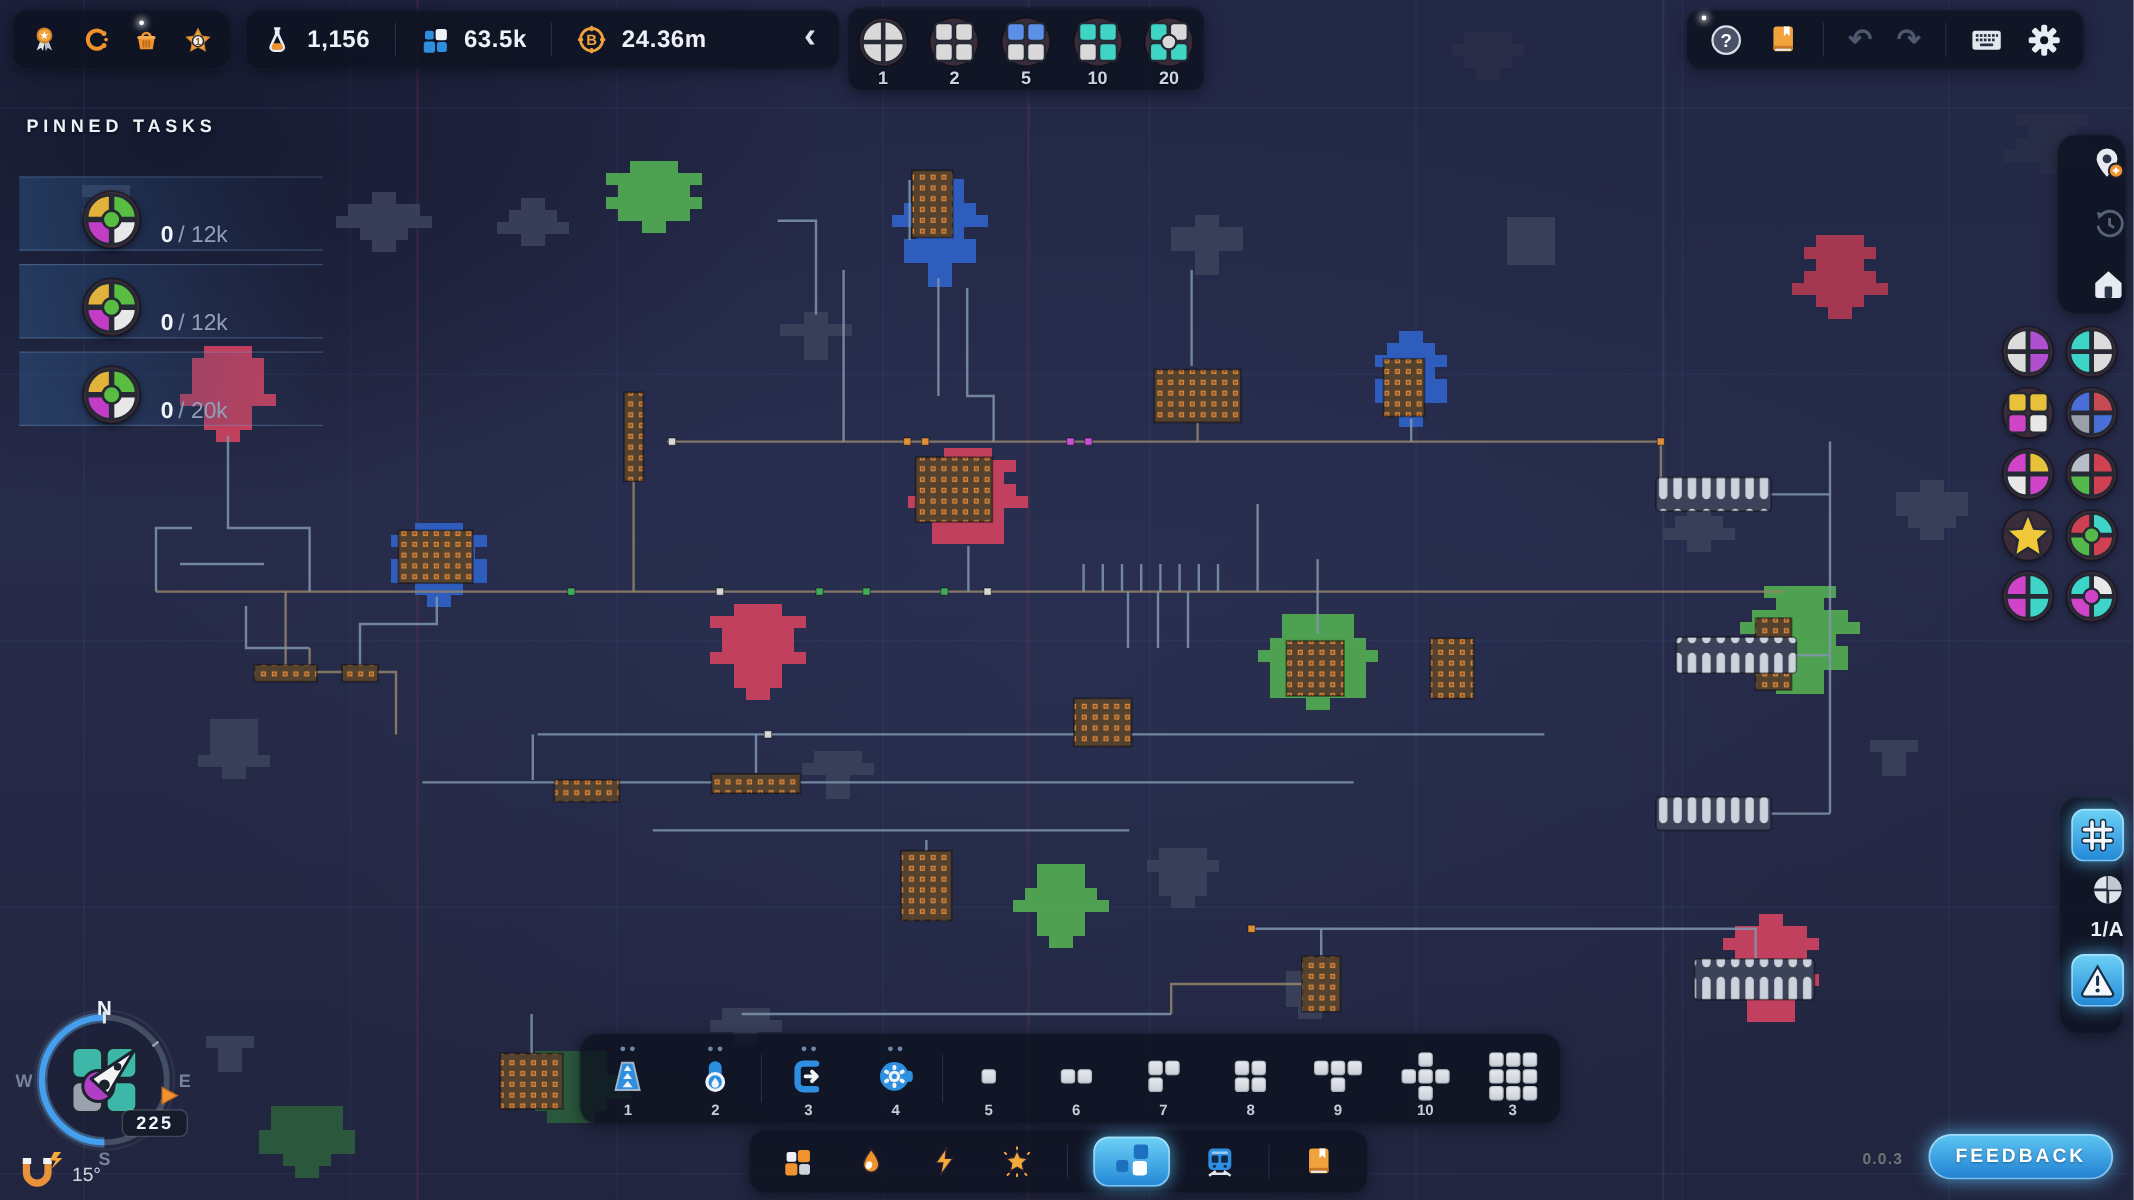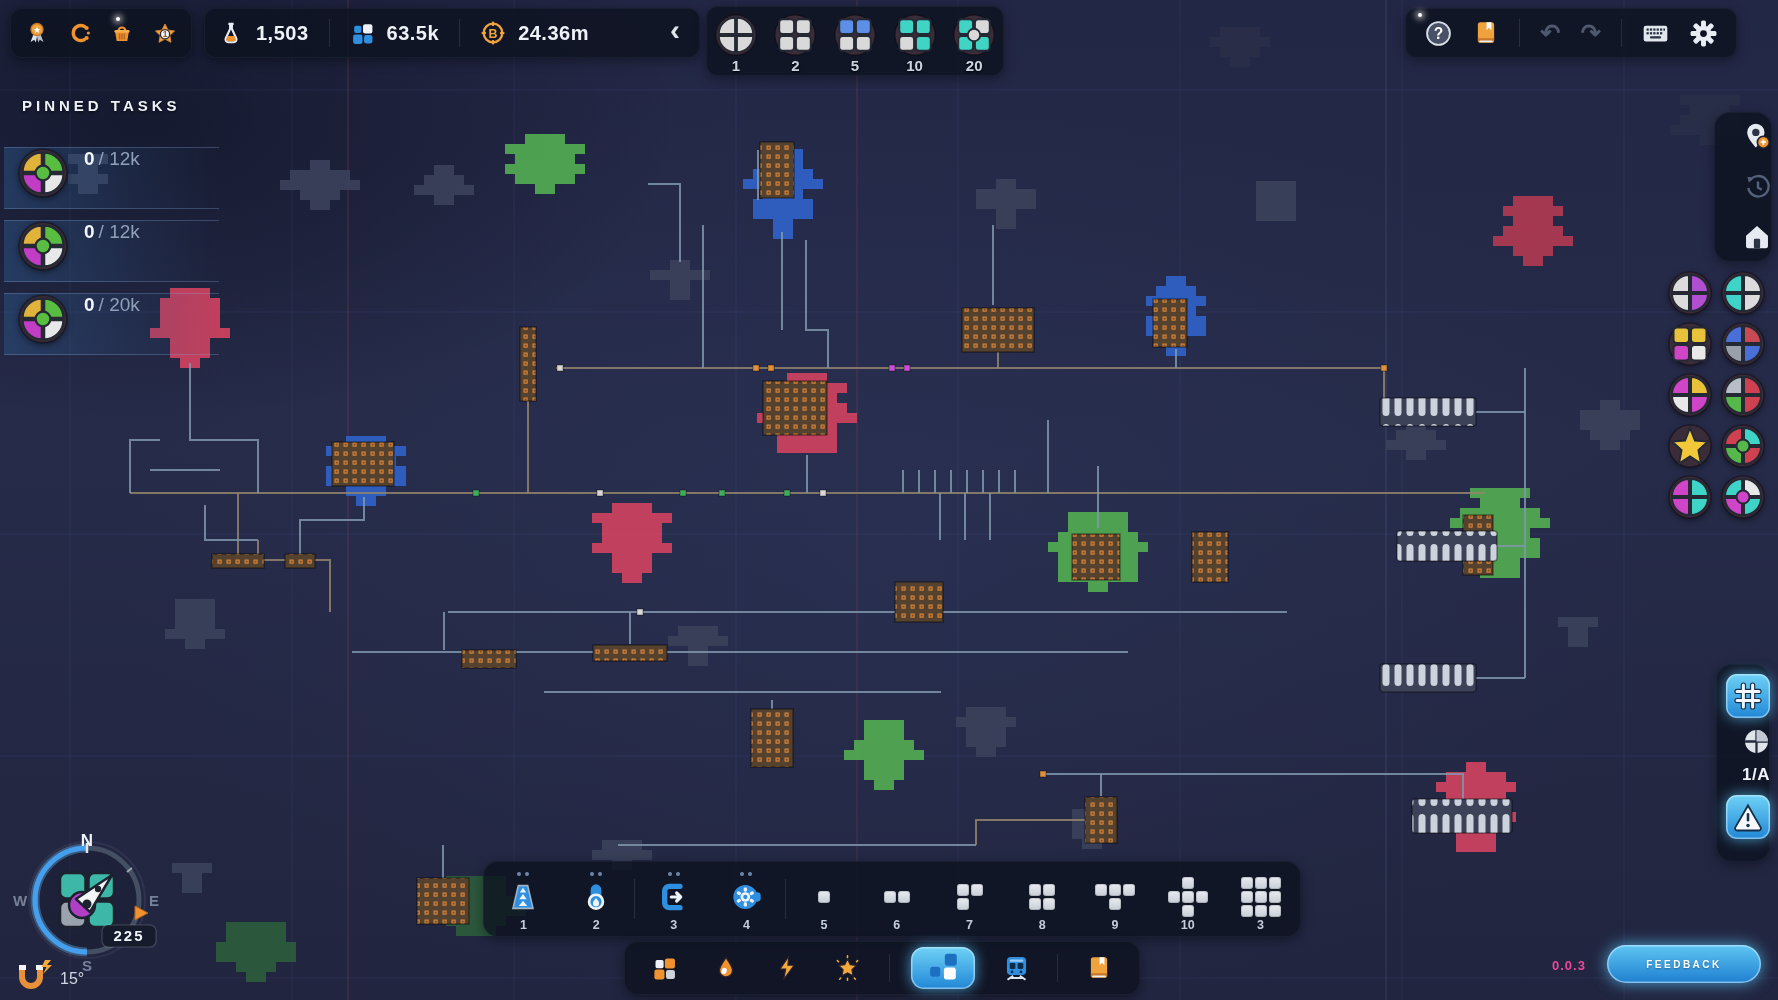--- a/index.html
+++ b/index.html
@@ -25,23 +25,23 @@
   .iconbtn{display:flex;align-items:center;justify-content:center;flex:none}
 
   
   .sel-item{display:flex;flex-direction:column;align-items:center;gap:1px;width:52px}
   .sel-item .badge{width:42px;height:42px}
   .sel-num{font-size:15px;font-weight:700;color:#ccd5e2;text-shadow:0 1px 2px #000}
 
   
   .pt-title{position:absolute;left:22px;top:97px;font-size:15px;font-weight:700;letter-spacing:4px;color:#edf2f8;text-shadow:0 1px 3px rgba(0,0,0,.7)}
   .task{
-    position:absolute;left:4px;width:215px;height:60px;display:flex;align-items:flex-start;
+    position:absolute;left:16px;width:215px;height:60px;display:flex;align-items:flex-end;
     background:linear-gradient(90deg, rgba(44,82,130,.52), rgba(44,82,130,.18) 62%, rgba(44,82,130,0));
-    border-top:1px solid rgba(140,180,230,.28);border-bottom:1px solid rgba(140,180,230,.28);
+    border-top:1px solid rgba(140,180,230,.28);border-bottom:1px solid rgba(140,180,230,.28);padding-left:38px;
   }
   .task .badge{width:50px;height:50px;margin-left:14px;flex:none;filter:drop-shadow(0 2px 3px rgba(0,0,0,.5))}
   .task-text{margin-left:16px;font-size:19px;color:#8fa0b8;white-space:nowrap}
   .task-text b{color:#f2f5fa;font-weight:700;margin-right:4px}
 
   
   .rpill{position:absolute;background:rgba(13,18,32,.82);border-radius:16px;
     box-shadow:0 3px 12px rgba(0,0,0,.38), inset 0 0 0 1px rgba(140,170,215,.07);
     display:flex;flex-direction:column;align-items:flex-end;justify-content:space-around}
   .badge{display:block}
@@ -64,23 +64,23 @@
   .sq-grid .cell{width:12px;height:12px;border-radius:3px;background:linear-gradient(180deg,#e8ebf0,#c9cfd8);box-shadow:inset 0 0 0 1px rgba(0,0,0,.15)}
   .sq-grid .off{background:transparent;box-shadow:none}
 
   .tab-icon{width:40px;height:40px;display:flex;align-items:center;justify-content:center}
 
   .feedback{
     position:absolute;left:1607px;top:945px;width:154px;height:38px;border-radius:19px;
     background:linear-gradient(180deg,#5ec6f3,#1f7fd0);
     box-shadow:0 0 16px rgba(90,195,248,.8), inset 0 0 0 1.5px rgba(210,240,255,.55);
     display:flex;align-items:center;justify-content:center;
-    font-size:10px;font-weight:700;letter-spacing:2.5px;color:#fff;text-shadow:0 1px 2px rgba(0,20,40,.4)
+    font-size:16px;font-weight:700;letter-spacing:2.5px;color:#fff;text-shadow:0 1px 2px rgba(0,20,40,.4)
   }
-  .version{position:absolute;left:1537px;top:958px;width:64px;text-align:center;font-size:13px;font-weight:700;color:#ec4899;letter-spacing:1px}
+  .version{position:absolute;left:1537px;top:958px;width:64px;text-align:center;font-size:13px;font-weight:700;color:#737373;letter-spacing:1px}
   .sparkle{position:absolute;width:4px;height:4px;border-radius:50%;background:#fff;box-shadow:0 0 6px 2px rgba(255,255,255,.7)}
   text{font-family:"Liberation Sans",sans-serif}
 </style>
 </head>
 <body>
 
 <svg id="map" class="abs" style="left:0;top:0" width="1778" height="1000" viewBox="0 0 1778 1000">
   <defs>
     <pattern id="machDots" width="9" height="9" patternUnits="userSpaceOnUse">
       <rect width="9" height="9" fill="#55422e"></rect>
@@ -272,21 +272,21 @@
   </div>
 </div>
 <div class="sparkle" style="left:116px;top:17px"></div>
 
 <div class="panel" style="left:204px;top:8px;width:496px;height:50px">
   <div class="hrow" style="padding:0 14px;gap:12px">
     <svg viewBox="0 0 24 24" width="26" height="26">
       <path d="M9.6,3.5 h4.8 M11.2,3.5 V8.2 L7.2,16.8 A2.6,2.6 0 0 0 9.6,20.5 h4.8 a2.6,2.6 0 0 0 2.4,-3.7 L12.8,8.2 V3.5" fill="none" stroke="#e9eef5" stroke-width="2"></path>
       <path d="M9,14.8 h6 l1.3,2.8 a1.6,1.6 0 0 1 -1.5,2.1 h-5.6 a1.6,1.6 0 0 1 -1.5,-2.1 z" fill="#f0922e"></path>
     </svg>
-    <span class="res-val">1,503</span>
+    <span class="res-val">1,156</span>
     <div class="vdiv" style="margin:0 8px"></div>
     <svg viewBox="0 0 24 24" width="25" height="25">
       <rect x="4" y="4.5" width="7" height="7" rx="1.8" fill="#2e8fe0"></rect>
       <rect x="12.5" y="3" width="9" height="9" rx="2" fill="#eef1f5"></rect>
       <rect x="3" y="13" width="9" height="9" rx="2" fill="#2e8fe0"></rect>
       <rect x="13.5" y="13.5" width="8" height="8" rx="2" fill="#2e8fe0"></rect>
     </svg>
     <span class="res-val">63.5k</span>
     <div class="vdiv" style="margin:0 8px"></div>
     <svg viewBox="0 0 24 24" width="26" height="26">

